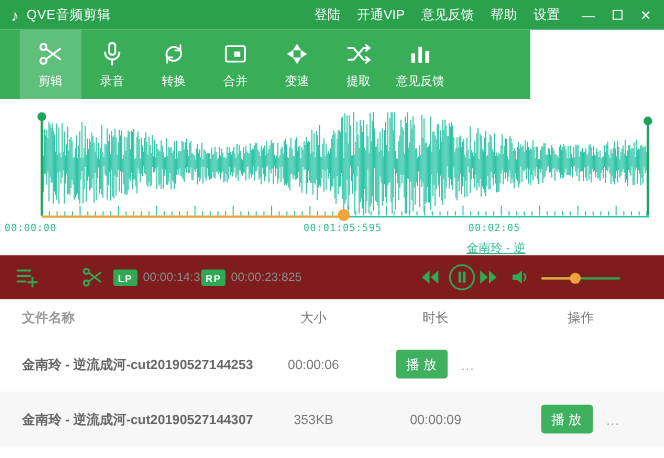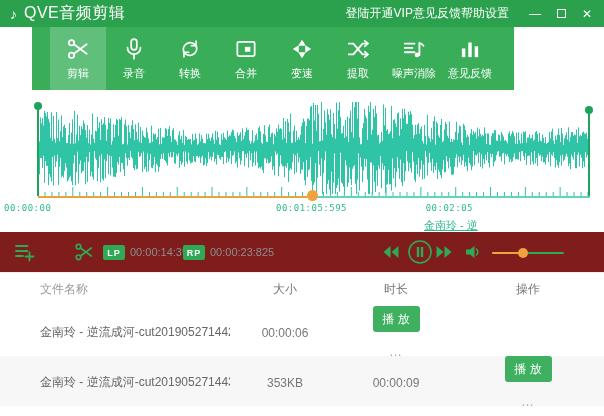--- a/index.html
+++ b/index.html
@@ -4,31 +4,31 @@
 <style>
   * { margin:0; padding:0; box-sizing:border-box; }
   html,body { width:604px; height:416px; }
   body { font-family:"Liberation Sans", sans-serif; background:#fff; overflow:hidden; }
   .app { position:relative; width:604px; height:416px; background:#fff; }
 
   
   .titlebar { position:absolute; left:0; top:0; width:604px; height:27px;
     background:#2ba14d; display:flex; align-items:center; color:#fff; }
   .titlebar .note { font-size:14px; margin:0 7px 0 10px; }
-  .titlebar .apptitle { font-size:16px; letter-spacing:0.5px; }
+  .titlebar .apptitle { font-size:12px; letter-spacing:0.5px; }
   .titlebar .spacer { flex:1; }
-  .tb-menu { display:flex; align-items:center; font-size:12px; }
+  .tb-menu { display:flex; align-items:center; gap:15px; font-size:12px; }
   .tb-menu span { cursor:pointer; }
   .win-controls { display:flex; align-items:center; gap:16px; margin:0 12px 0 20px; font-size:12px; }
   .win-controls .wc { cursor:pointer; line-height:1; }
   .wc-max { display:inline-block; width:9px; height:9px; border:1.5px solid #fff; }
 
   
   .toolbar { position:absolute; left:0; top:27px; width:482px; height:63px;
-    background:#3aad59; display:flex; align-items:stretch; padding-left:18px;margin-left:32px; }
+    background:#3aad59; display:flex; align-items:stretch; padding-left:18px; }
   .tool { min-width:56px; padding:0 6px; display:flex; flex-direction:column; align-items:center;
     justify-content:center; gap:4px; cursor:pointer; color:#fff; }
   .tool.active { background:#61bf7c; }
   .tool .tlabel { font-size:11px; white-space:nowrap; }
   .tool svg { display:block; }
 
   
   .wavepanel { position:absolute; left:0; top:90px; width:480px; height:142px; background:#fff; }
   #wave-svg { position:absolute; left:0; top:0; }
   .trim-handle { position:absolute; width:10px; top:10px; height:100px; cursor:ew-resize; }
@@ -65,23 +65,23 @@
   .vol-slider { position:absolute; left:492px; top:16px; width:72px; height:10px; cursor:pointer; }
   .vol-track { position:absolute; top:4px; left:0; width:100%; height:2px; background:#2fa954; border-radius:1px; }
   .vol-fill { position:absolute; top:4px; left:0; height:2px; background:#f0a33c; border-radius:1px; }
   .vol-thumb { position:absolute; top:0; width:10px; height:10px; border-radius:50%; background:#f0a33c;
     transform:translateX(-50%); }
 
   
   .filetable { position:absolute; left:0; top:272px; width:604px; height:144px; border-top:1px solid #ececec; }
   .trow { display:grid; grid-template-columns:230px 110px 112px 1fr; align-items:center; }
   .thead { height:33px; color:#9a9a9a; font-size:12px; }
-  .tcell-name { padding-left:40px; font-size:12px; color:#666; overflow:hidden; white-space:nowrap; }
+  .tcell-name { padding-left:20px; font-size:12px; color:#666; overflow:hidden; white-space:nowrap;font-weight:bold; }
   .tcell-c { text-align:center; font-size:12px; color:#777; }
-  .tcell-op { display:flex; align-items:center; justify-content:center; gap:12px;flex-direction:column; }
+  .tcell-op { display:flex; align-items:center; justify-content:center; gap:12px; }
   .thead .tcell-name { color:#9a9a9a; }
   .drow { height:50px; }
   .drow.alt { background:#f7f7f7; }
   .play-btn { width:47px; height:26px; background:#3fb05f; color:#fff; border:none; border-radius:3px;
     font-size:12px; cursor:pointer; font-family:"Liberation Sans", sans-serif; }
   .more-dots { color:#aaa; font-size:13px; letter-spacing:1px; cursor:pointer; }
 </style>
 </head>
 <body>
 
@@ -161,33 +161,20 @@
     <div class="tool">
       <span>
         <svg width="26" height="26" viewBox="0 0 24 24" fill="none" stroke="#fff" stroke-width="1.7" stroke-linecap="round">
           <path d="M3.5 7h4.2l8.5 10h4.2"></path>
           <path d="M3.5 17h4.2l8.5-10h4.2"></path>
           <polyline points="18.2,4.5 21.2,7 18.2,9.5" fill="none" stroke-width="1.5"></polyline>
           <polyline points="18.2,14.5 21.2,17 18.2,19.5" fill="none" stroke-width="1.5"></polyline>
         </svg>
         </span>
       <span class="tlabel">提取</span>
-    </div>
-    <div class="tool">
-      <span>
-        <svg width="26" height="26" viewBox="0 0 24 24" fill="none" stroke="#fff" stroke-width="1.7" stroke-linecap="round">
-          <line x1="3.5" y1="7" x2="12.5" y2="7"></line>
-          <line x1="3.5" y1="11" x2="10.5" y2="11"></line>
-          <line x1="3.5" y1="15" x2="12.5" y2="15"></line>
-          <circle cx="14.8" cy="17.5" r="2.2" fill="#fff" stroke="none"></circle>
-          <line x1="17" y1="17.5" x2="17" y2="6.5"></line>
-          <path d="M17 6.5c1.8 0.4 3.2 1.2 3.8 2.6" stroke-width="1.5"></path>
-        </svg>
-        </span>
-      <span class="tlabel">噪声消除</span>
     </div>
     <div class="tool">
       <span>
         <svg width="26" height="26" viewBox="0 0 24 24" fill="#fff">
           <rect x="4.5" y="11.5" width="3.2" height="8"></rect>
           <rect x="10.4" y="6" width="3.2" height="13.5"></rect>
           <rect x="16.3" y="9.5" width="3.2" height="10"></rect>
         </svg>
         </span>
       <span class="tlabel">意见反馈</span>

